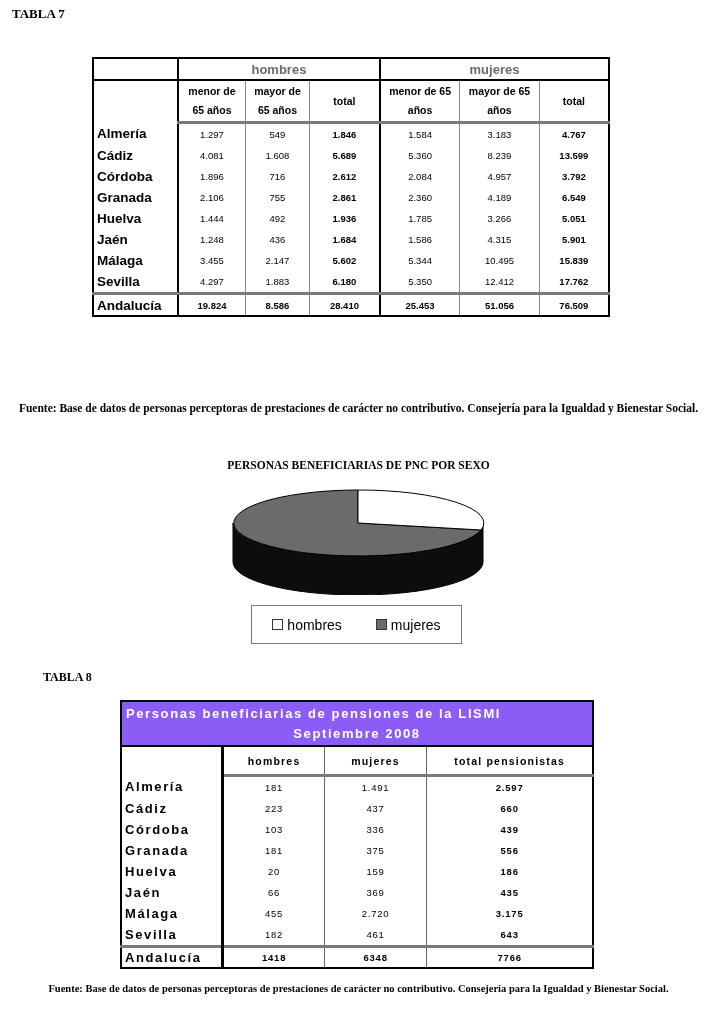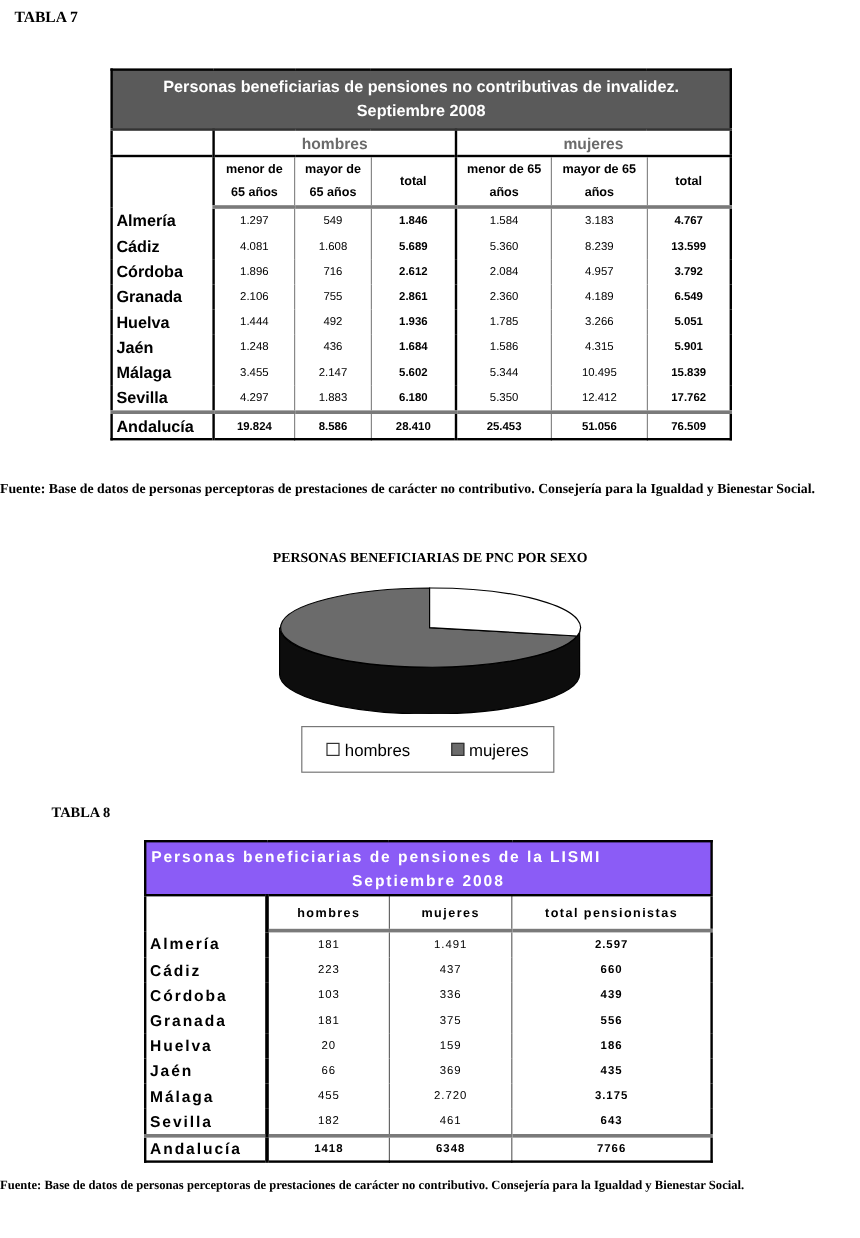--- a/index.html
+++ b/index.html
@@ -4,21 +4,21 @@
 <style>
   html, body { margin: 0; padding: 0; background: #ffffff; }
   body { width: 717px; height: 1032px; position: relative; overflow: hidden; color: #000; }
   .serif { font-family: "Liberation Serif", "DejaVu Serif", serif; }
   .sans { font-family: "Liberation Sans", "DejaVu Sans", sans-serif; }
 
   .tabla-label { position: absolute; font-weight: bold; font-size: 13px; }
   #t7-label { left: 12px; top: 6px; }
   #t8-label { left: 43px; top: 670px; font-size: 12px; }
 
-  .fuente { position: absolute; left: 0; width: 717px; text-align: left; font-weight: bold; }
+  .fuente { position: absolute; left: 0; width: 717px; text-align: center; font-weight: bold; }
   #fuente1 { top: 398px; font-size: 11.5px; line-height: 21px; }
   #fuente2 { top: 982px; font-size: 10.5px; line-height: 13px; }
 
   
   table { border-collapse: collapse; position: absolute; }
   #t7 { left: 92px; top: 57px; width: 518px; border: 2px solid #000; }
   #t7 td, #t7 th { padding: 0; }
   #t7 .title { background: #5a5a5a; color: #fff; height: 48px; font-weight: bold; font-size: 13.5px; text-align: center; line-height: 20px; border-bottom: 2px solid #333; }
   #t7 .grp { height: 20px; font-weight: bold; color: #6a6a6a; font-size: 13px; text-align: center; background: #fff; }
   #t7 .colhead { height: 40px; font-weight: bold; font-size: 10.5px; text-align: center; line-height: 19px; border-top: 2px solid #000; border-bottom: 3px solid #7a7a7a; }
@@ -56,26 +56,20 @@
   <colgroup>
     <col style="width:85px">
       <col style="width:68px">
       <col style="width:64px">
       <col style="width:71px">
     <col style="width:80px">
       <col style="width:80px">
       <col style="width:70px">
   </colgroup>
   <tbody>
-      <tr>
-    <td colspan="7" class="title">
-      <span>Personas beneficiarias de pensiones no contributivas de invalidez.</span><br>
-      <span>Septiembre 2008</span>
-    </td>
-  </tr>
   <tr>
     <td class="grp" style="border-right:2px solid #000;"></td>
     <td colspan="3" class="grp">hombres</td>
     <td colspan="3" class="grp" style="border-left:2px solid #000;">mujeres</td>
   </tr>
   <tr>
     <td rowspan="1" class="colhead" style="border-right:2px solid #000;border-bottom:none;"></td>
     <td class="colhead"><span>menor de</span><br><span>65 años</span></td>
     <td class="colhead vsep"><span>mayor de</span><br><span>65 años</span></td>
     <td class="colhead vsep"><span>total</span></td>

